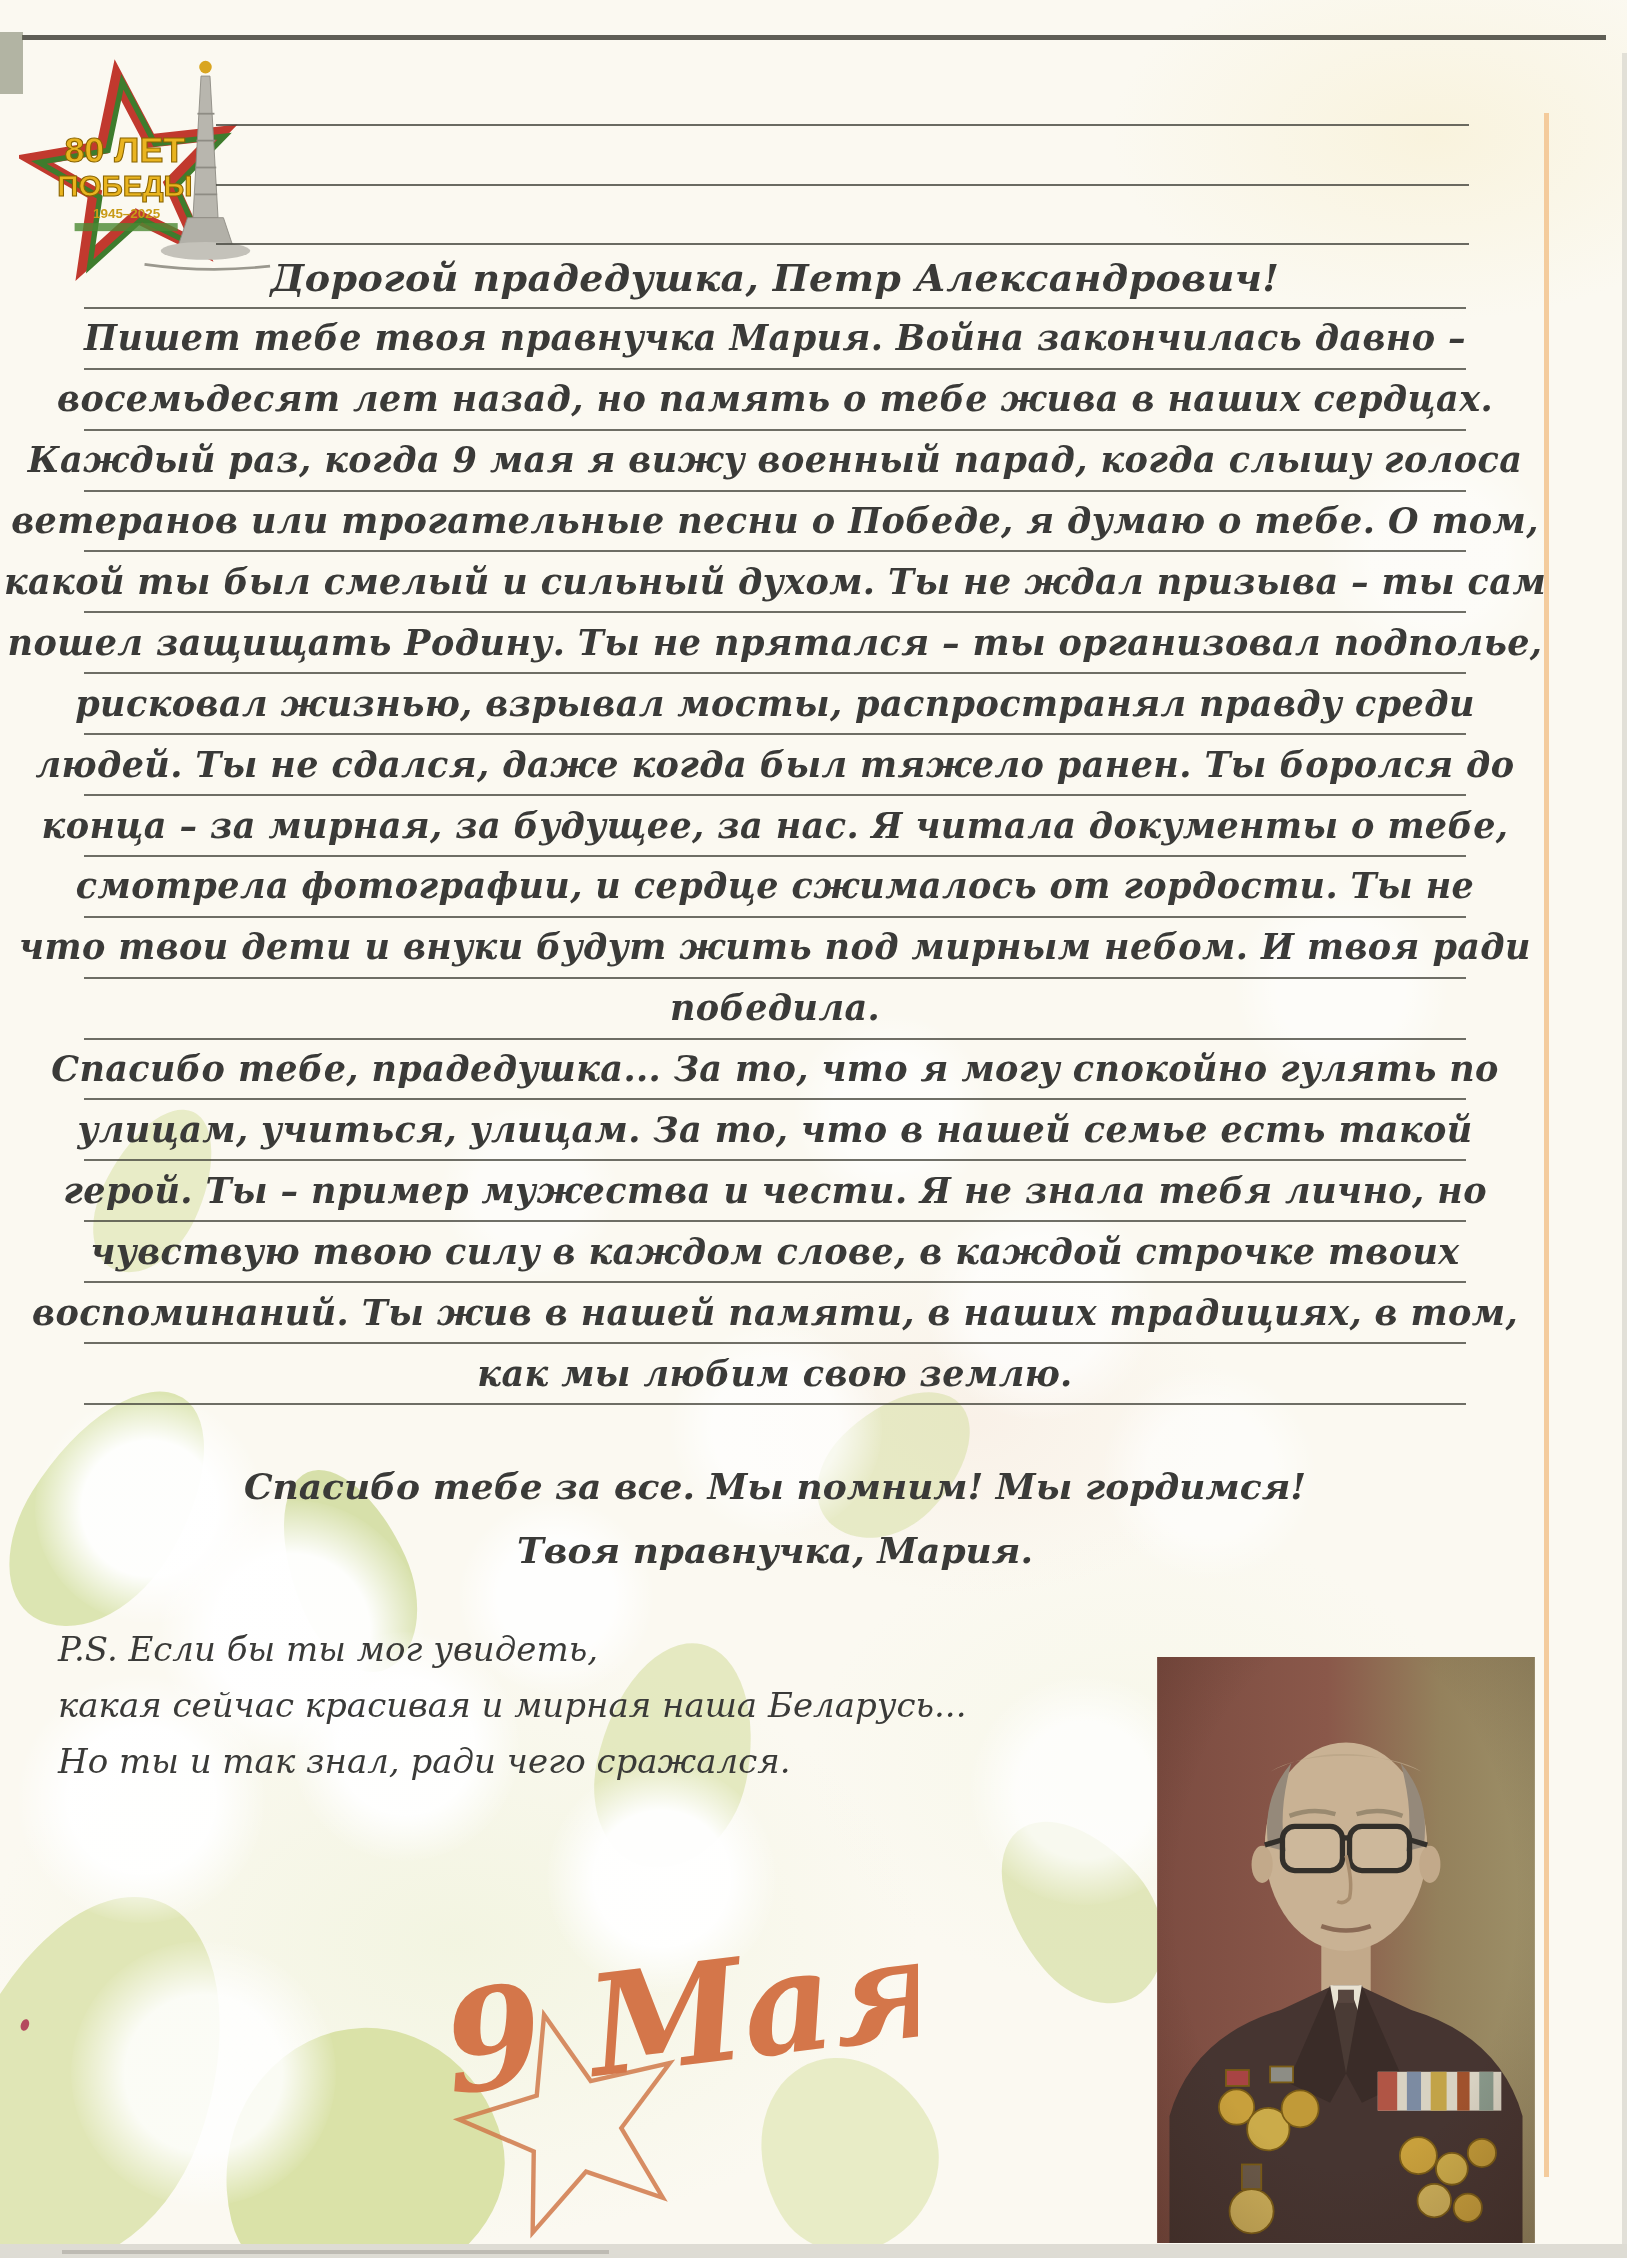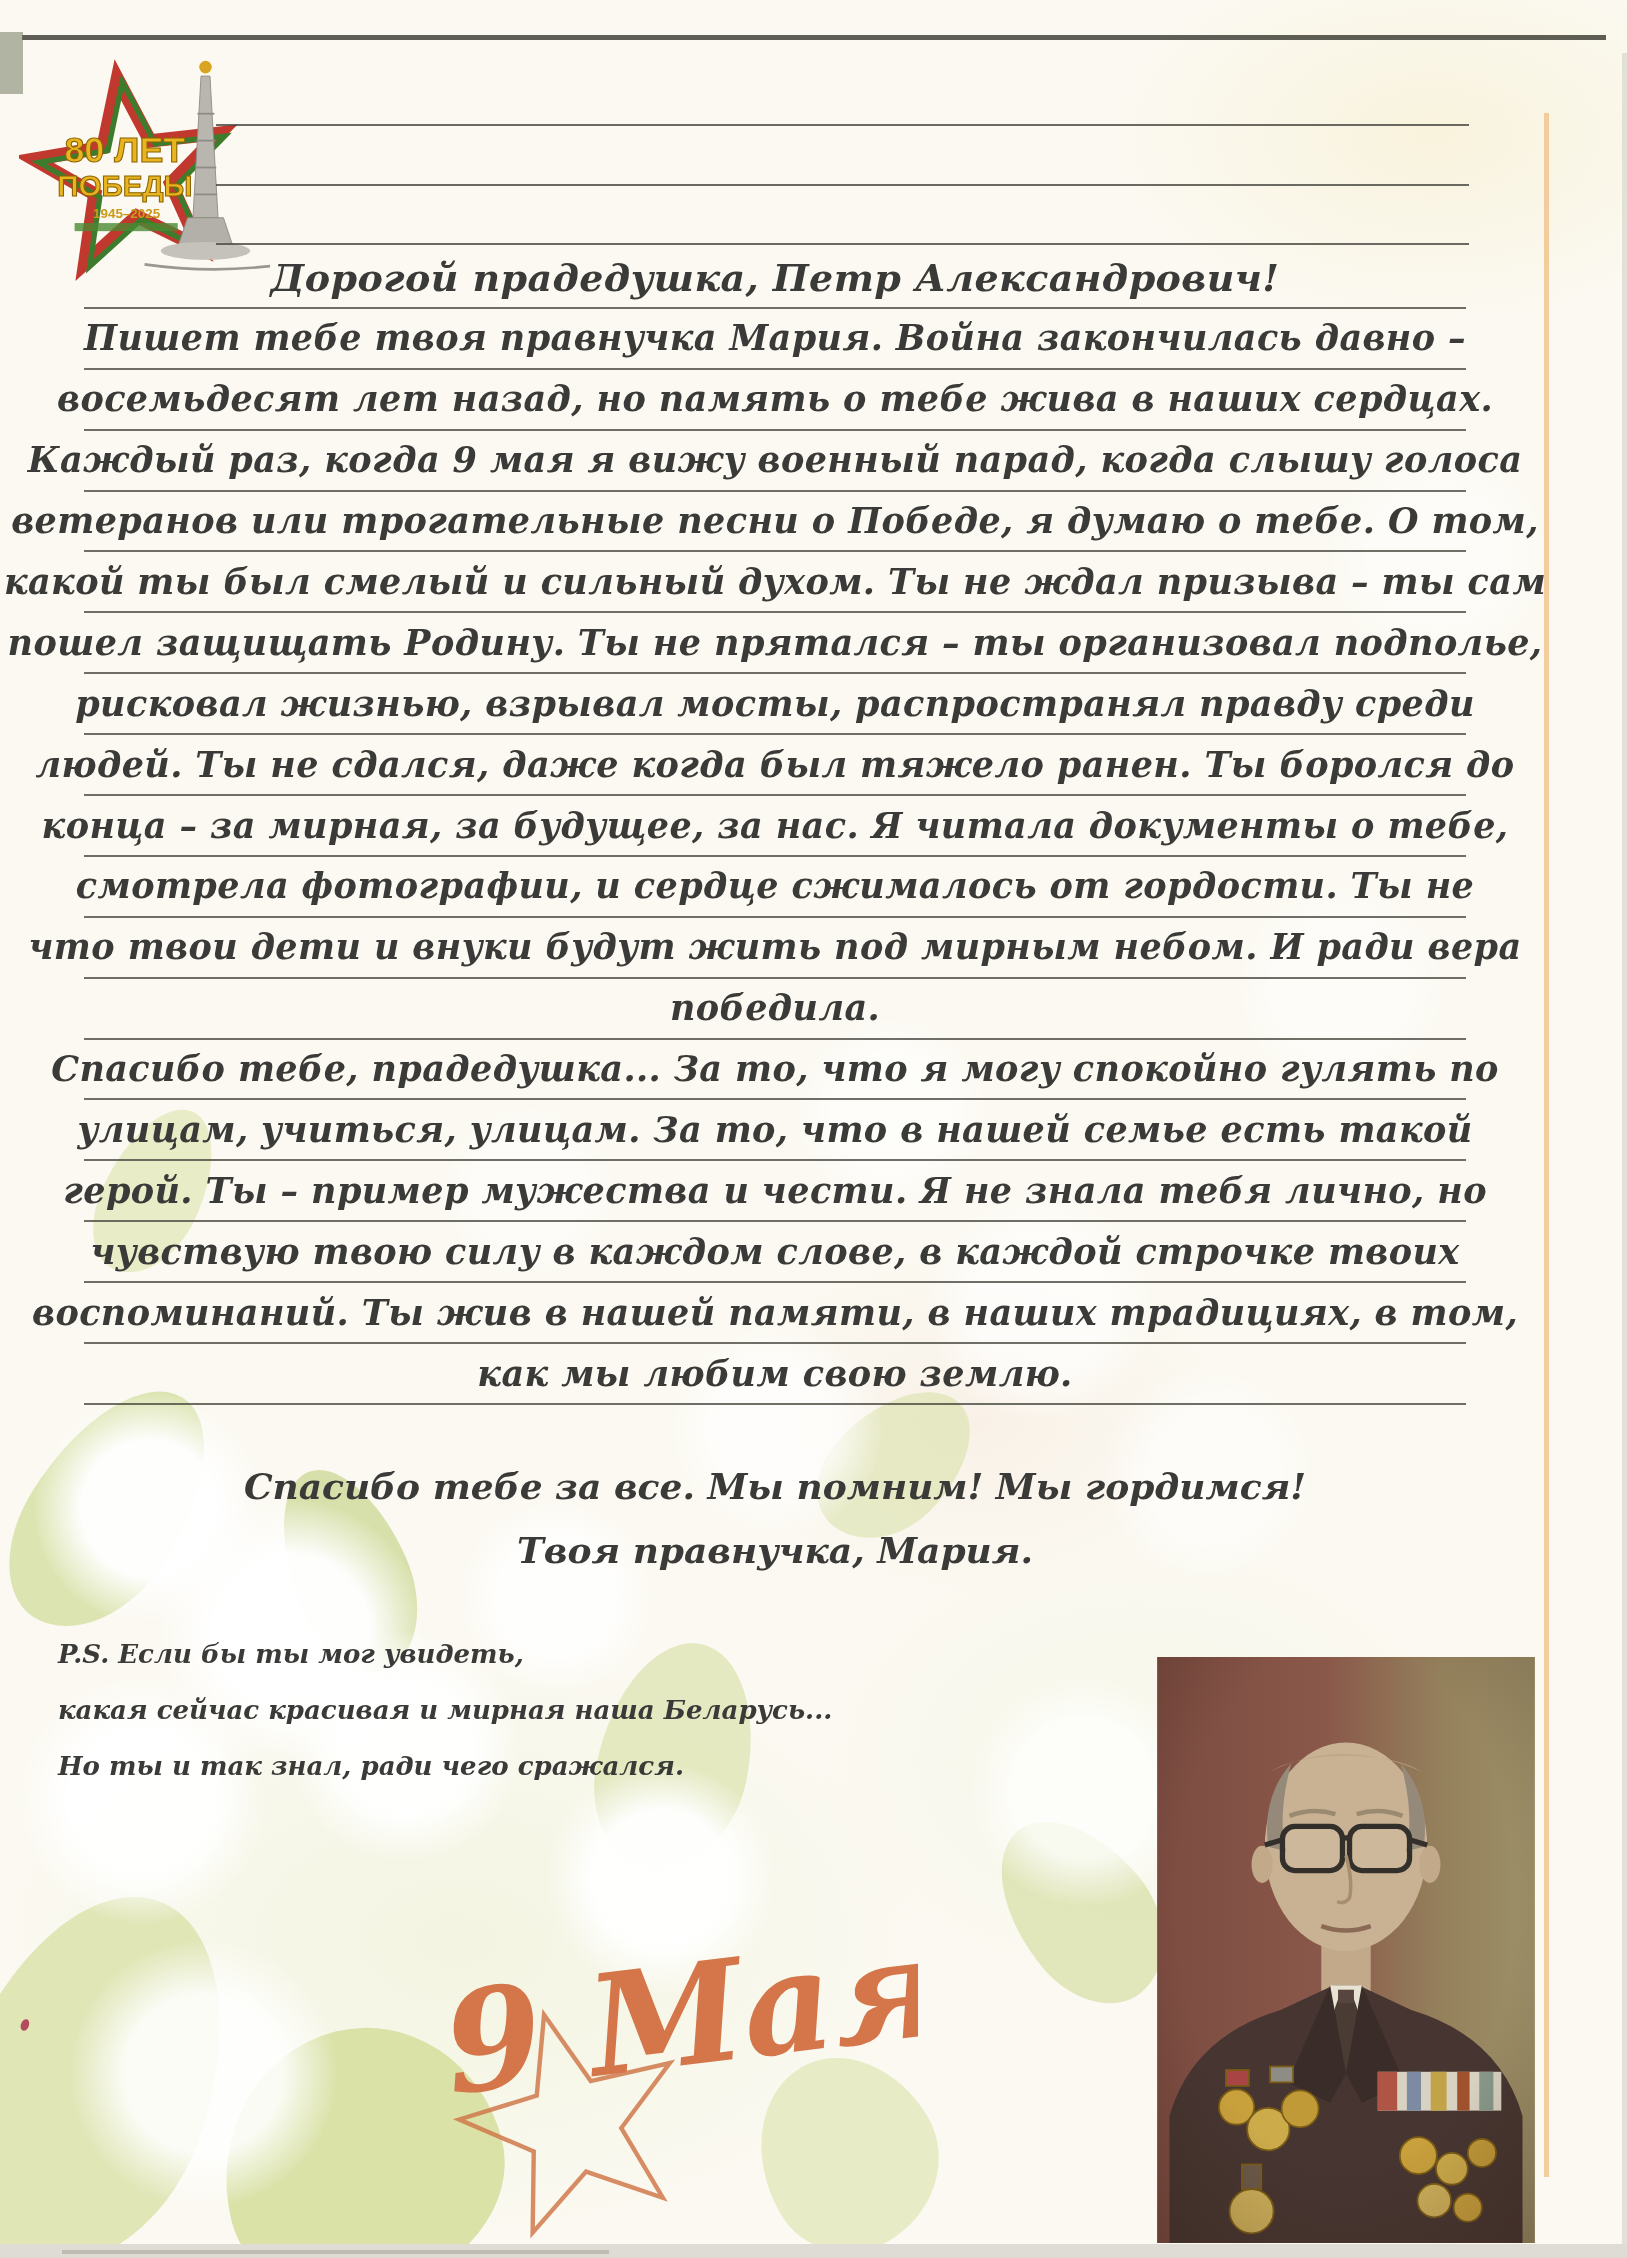--- a/index.html
+++ b/index.html
@@ -33,21 +33,21 @@
   .line{height:58px;display:flex;align-items:center;justify-content:center;
         border-bottom:2.6px solid rgba(70,70,62,.78);padding-bottom:0.9px;
         font-style:italic;font-weight:bold;font-size:35px;letter-spacing:0.4px;white-space:nowrap;}
   .line.title{font-size:38px;}
   
   .signoff{position:absolute;left:84px;top:1443px;width:1382px;text-align:center;
            font-style:italic;font-weight:bold;font-size:36px;}
   .signoff div{height:64px;display:flex;align-items:flex-end;justify-content:center;white-space:nowrap;}
   
   .ps{position:absolute;left:58px;top:1613px;width:1059px;
-      font-style:italic;font-weight:bold;font-size:26px;}
+      font-style:italic;font-weight:normal;font-size:34px;}
   .ps div{height:56px;display:flex;align-items:flex-end;white-space:nowrap;}
   
   .logo{position:absolute;left:19.4px;top:42px;width:269px;height:251px;}
   .stamp{position:absolute;left:397px;top:1861px;width:521px;height:388px;}
   .photo{position:absolute;left:1157px;top:1657px;width:378px;height:586px;}
 </style>
 </head>
 <body>
 
 <div class="page">
@@ -143,21 +143,21 @@
     <div class="line">
         <span>людей. Ты не сдался, даже когда был тяжело ранен. Ты боролся до</span>
       </div>
     <div class="line">
         <span>конца – за мирная, за будущее, за нас.  Я читала документы о тебе,</span>
       </div>
     <div class="line">
         <span>смотрела фотографии, и сердце сжималось от гордости. Ты не</span>
       </div>
     <div class="line">
-        <span>что твои дети и внуки будут жить под мирным небом. И ради вера</span>
+        <span>что твои дети и внуки будут жить под мирным небом. И твоя ради</span>
       </div>
     <div class="line">
         <span>победила.</span>
       </div>
     <div class="line">
         <span>Спасибо тебе, прадедушка...  За то, что я могу спокойно гулять по</span>
       </div>
     <div class="line">
         <span>улицам, учиться, улицам. За то, что в нашей семье есть такой</span>
       </div>

